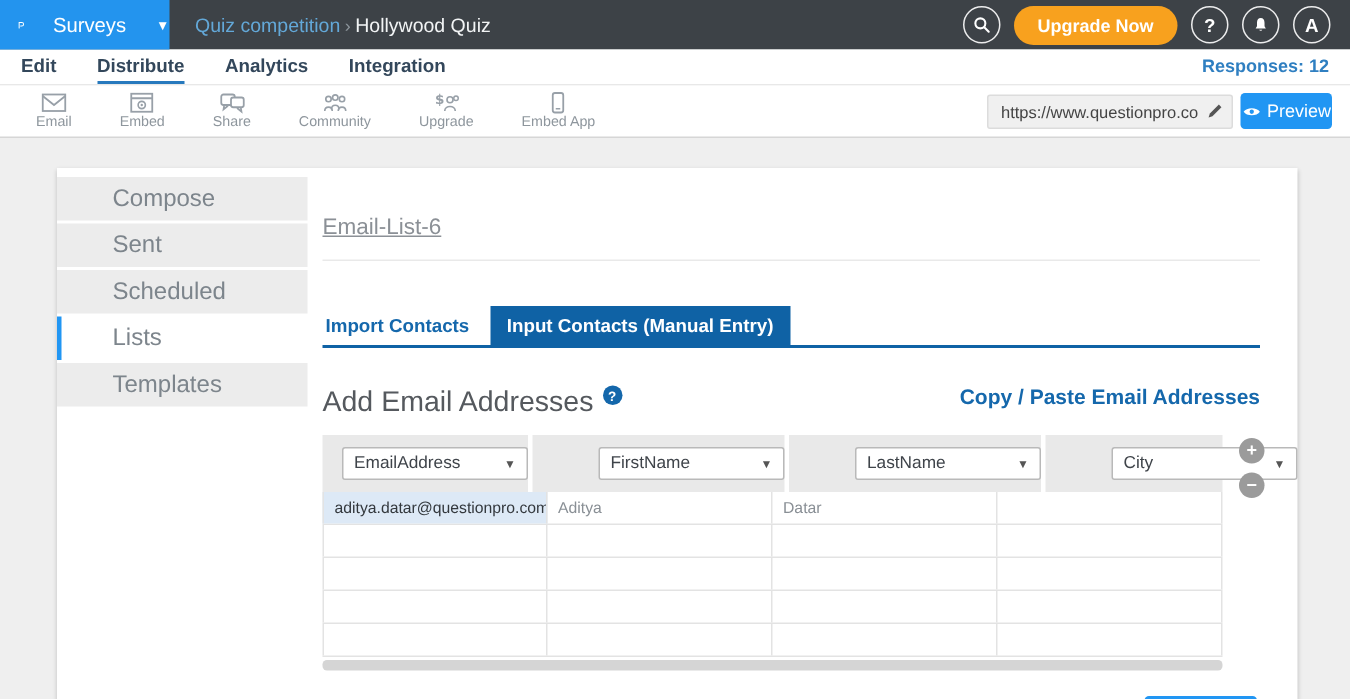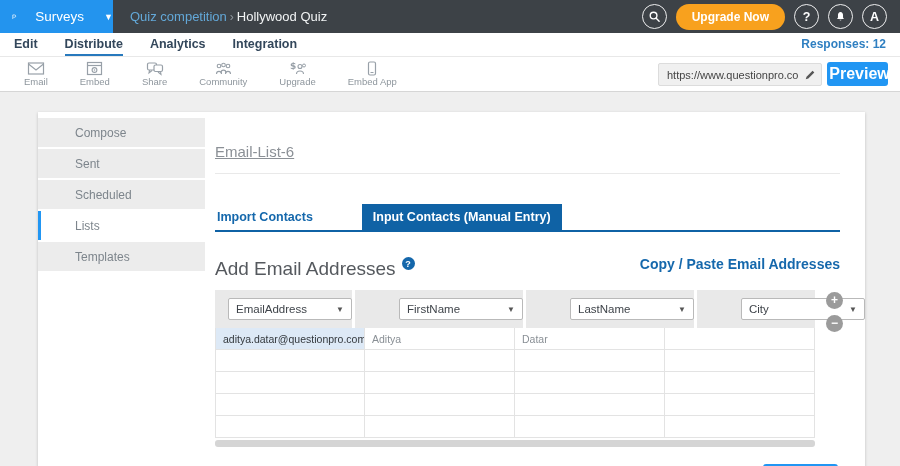--- a/index.html
+++ b/index.html
@@ -24,35 +24,35 @@
   .subnav-item { font-size:12.5px; font-weight:bold; color:#33475b; cursor:pointer; padding-bottom:3px; border-bottom:2px solid transparent; }
   .subnav-item.active { border-bottom:2px solid #2779bd; }
   .responses { margin-left:auto; color:#2f7fc1; font-size:12px; font-weight:bold; }
 
   
   .toolbar { height:35px; background:#fff; border-bottom:1px solid #d6d6d6; display:flex; align-items:center; padding-left:24px; gap:32px; position:relative; }
   .tool { display:flex; flex-direction:column; align-items:center; gap:0; color:#8e969d; font-size:9.5px; cursor:pointer; }
   .tool svg { display:block; }
   .url-field { position:absolute; right:78px; top:6px; width:164px; height:23px; background:#f0f0f0; border:1px solid #dcdcdc; border-radius:2px; font-size:11px; color:#444; padding:0 22px 0 8px; font-family:inherit; }
   .url-pencil { position:absolute; right:84px; top:10px; cursor:pointer; }
-  .preview-btn { position:absolute; right:12px; top:5px; width:61px; height:24px; background:#2196f3; border:none; border-radius:3px; color:#fff; font-size:16px; font-weight:bold; display:flex; align-items:center; justify-content:center; gap:4px; cursor:pointer; font-family:inherit;text-align:right; }
+  .preview-btn { position:absolute; right:12px; top:5px; width:61px; height:24px; background:#2196f3; border:none; border-radius:3px; color:#fff; font-size:12px; font-weight:normal; display:flex; align-items:center; justify-content:center; gap:4px; cursor:pointer; font-family:inherit;text-align:right; }
 
   
   .workspace { position:absolute; top:92px; left:0; right:0; bottom:0; background:#efefef; }
   .panel { position:absolute; left:38px; top:20px; width:827px; bottom:-6px; background:#fff; box-shadow:0 1px 3px rgba(0,0,0,.2); }
 
   .sidebar { position:absolute; left:0; top:6px; width:167px; }
-  .side-item { height:29px; background:#ececec; margin-bottom:2px; display:flex; align-items:center; padding-left:34px; font-size:12px; color:#7d858c; cursor:pointer; border-left:3px solid transparent; }
+  .side-item { height:29px; background:#ececec; margin-bottom:2px; display:flex; align-items:center; padding-left:34px; font-size:16px; color:#7d858c; cursor:pointer; border-left:3px solid transparent; }
   .side-item.active { background:#fff; border-left:3px solid #2196f3; }
 
   .content { margin-left:177px; width:625px; position:relative; }
   .list-title { margin-top:31px; font-size:15px; font-weight:normal; color:#8b9096;text-decoration:underline; }
   .title-divider { margin-top:13px; border-bottom:1px solid #e9e9e9; }
 
-  .tabs { margin-top:30px; display:flex; align-items:flex-end; border-bottom:2px solid #0f62a5;gap:35px; }
+  .tabs { margin-top:30px; display:flex; align-items:flex-end; border-bottom:2px solid #0f62a5; }
   .tab { font-size:12.5px; font-weight:bold; color:#1568ac; padding:6px 14px 6px 2px; cursor:pointer; }
   .tab.active { background:#0f62a5; color:#fff; padding:6px 11px; }
 
   .section-head { margin-top:15px; display:flex; align-items:center; }
   .section-title { font-size:19px; font-weight:normal; color:#55595e;margin-top:11px; }
   .help-circle { width:13px; height:13px; border-radius:50%; background:#1467ab; color:#fff; font-size:9px; font-weight:bold; display:flex; align-items:center; justify-content:center; margin-left:6px; cursor:pointer; }
   .copy-paste { margin-left:auto; color:#1568ac; font-size:14px; font-weight:bold; cursor:pointer; text-decoration:none; }
 
   .grid-wrap { margin-top:10px; position:relative; width:600px; }
   .thead { display:flex; background:#e9e9e9; height:38px;gap:31px; }

